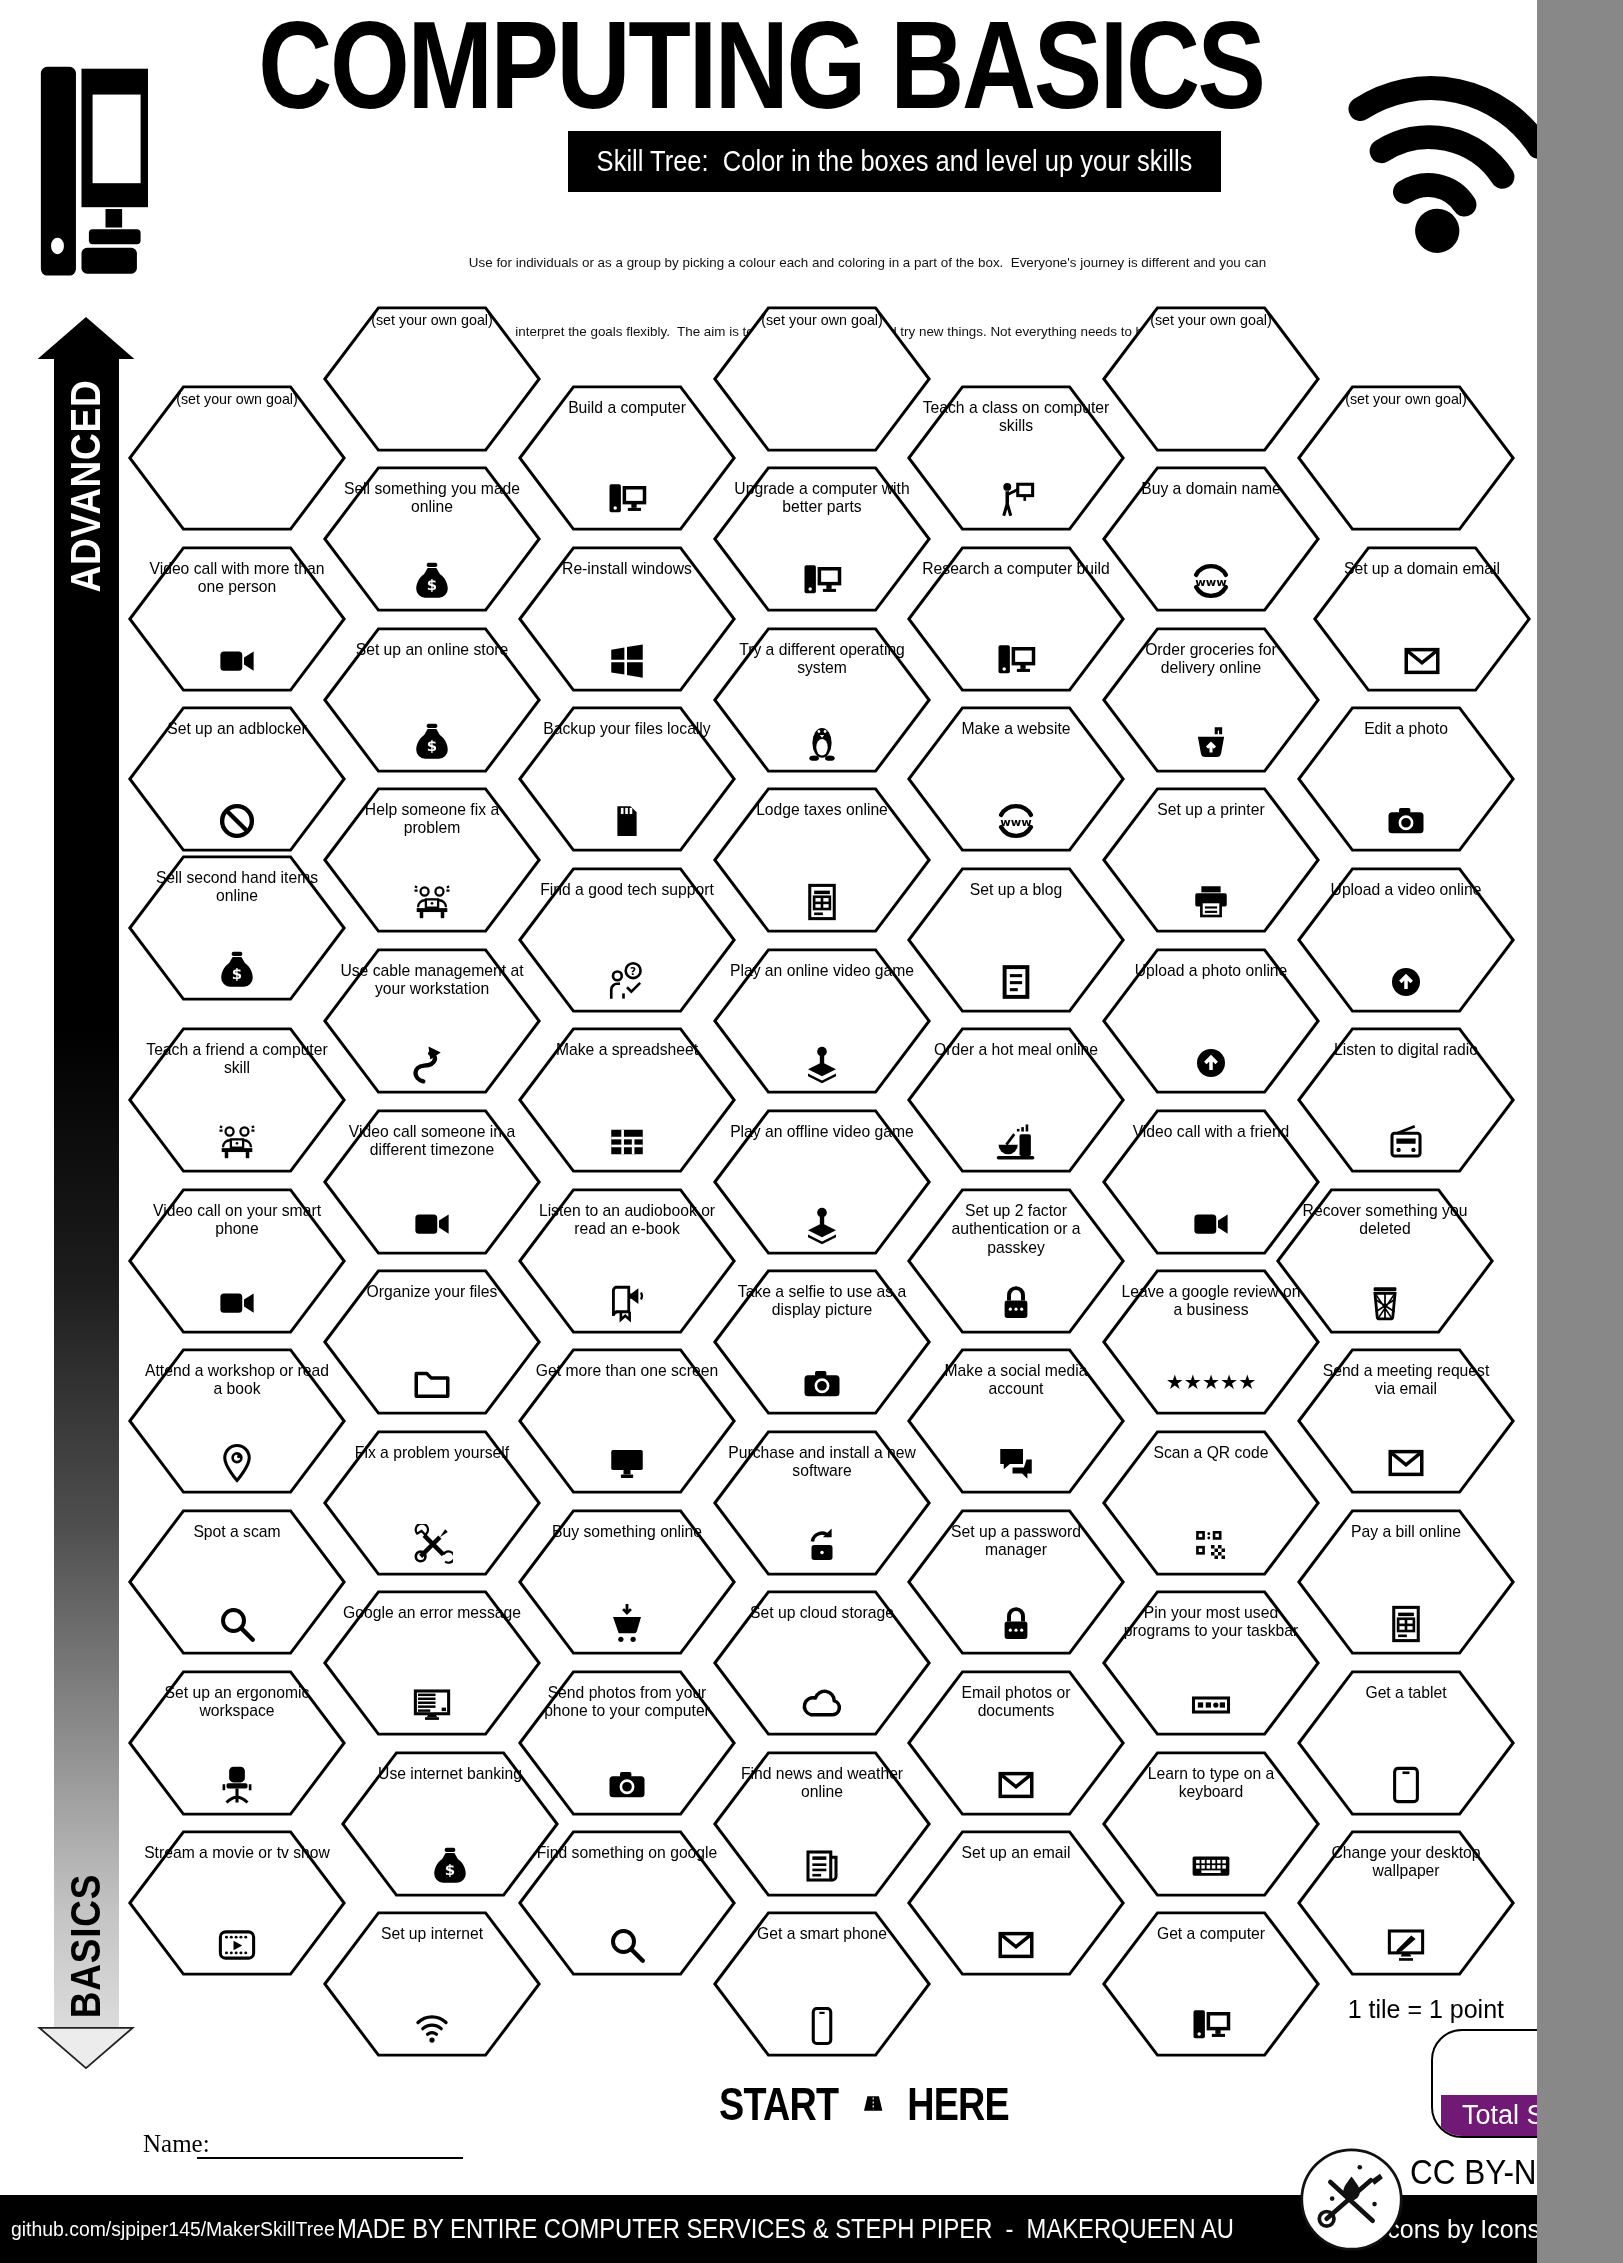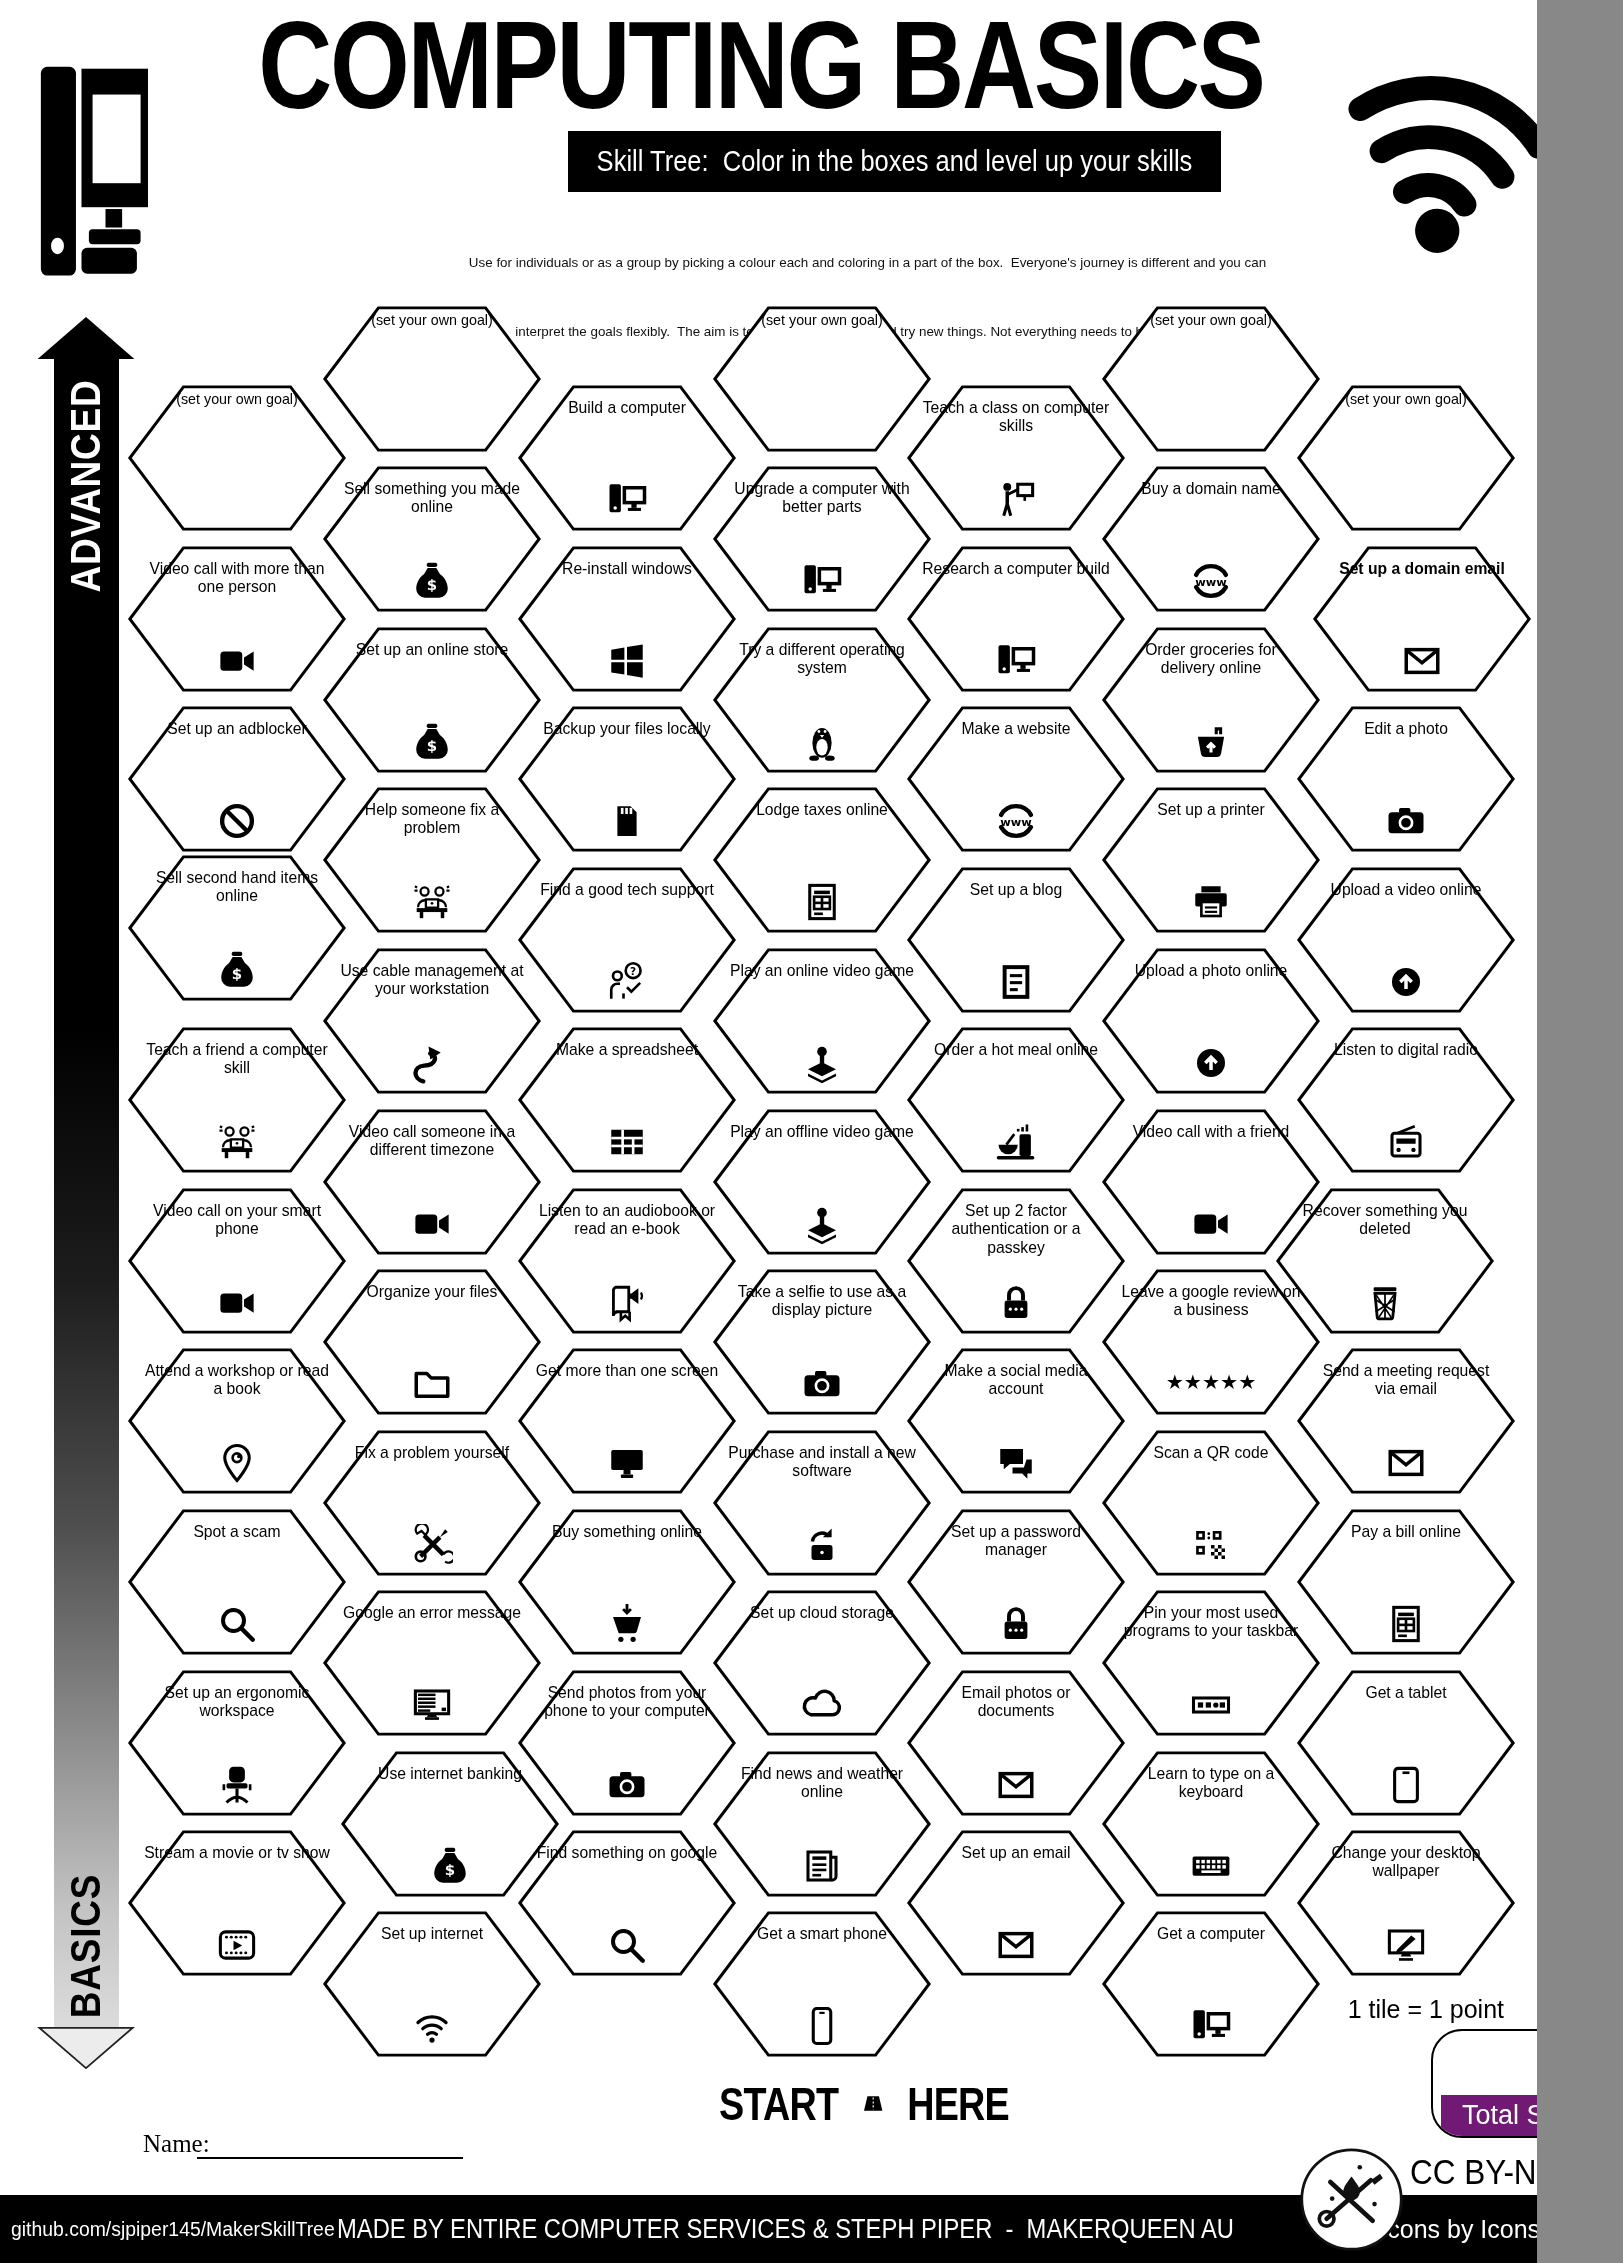--- a/index.html
+++ b/index.html
@@ -990,21 +990,21 @@
         <svg class="icon" viewBox="0 0 46 46" width="42" height="42">
           <use href="#i-pc"></use>
         </svg>
       </div>
       <div class="hex goal" style="left: 1297px; top: 384px;">
         <svg class="bg" viewBox="0 0 236 160">
           <polygon points="2,80 60,3 176,3 234,80 176,157 60,157"></polygon>
         </svg>
         <div class="label">(set your own goal)</div>
       </div>
-      <div class="hex" style="left: 1313px; top: 545px; font-weight: bold;">
+      <div class="hex" style="left: 1313px; top: 545px;">
         <svg class="bg" viewBox="0 0 236 160">
           <polygon points="2,80 60,3 176,3 234,80 176,157 60,157"></polygon>
         </svg>
         <div class="label">Set up a domain email</div>
         <svg class="icon" viewBox="0 0 46 46" width="42" height="42">
           <use href="#i-envelope"></use>
         </svg>
       </div>
       <div class="hex" style="left: 1297px; top: 705px;">
         <svg class="bg" viewBox="0 0 236 160">

